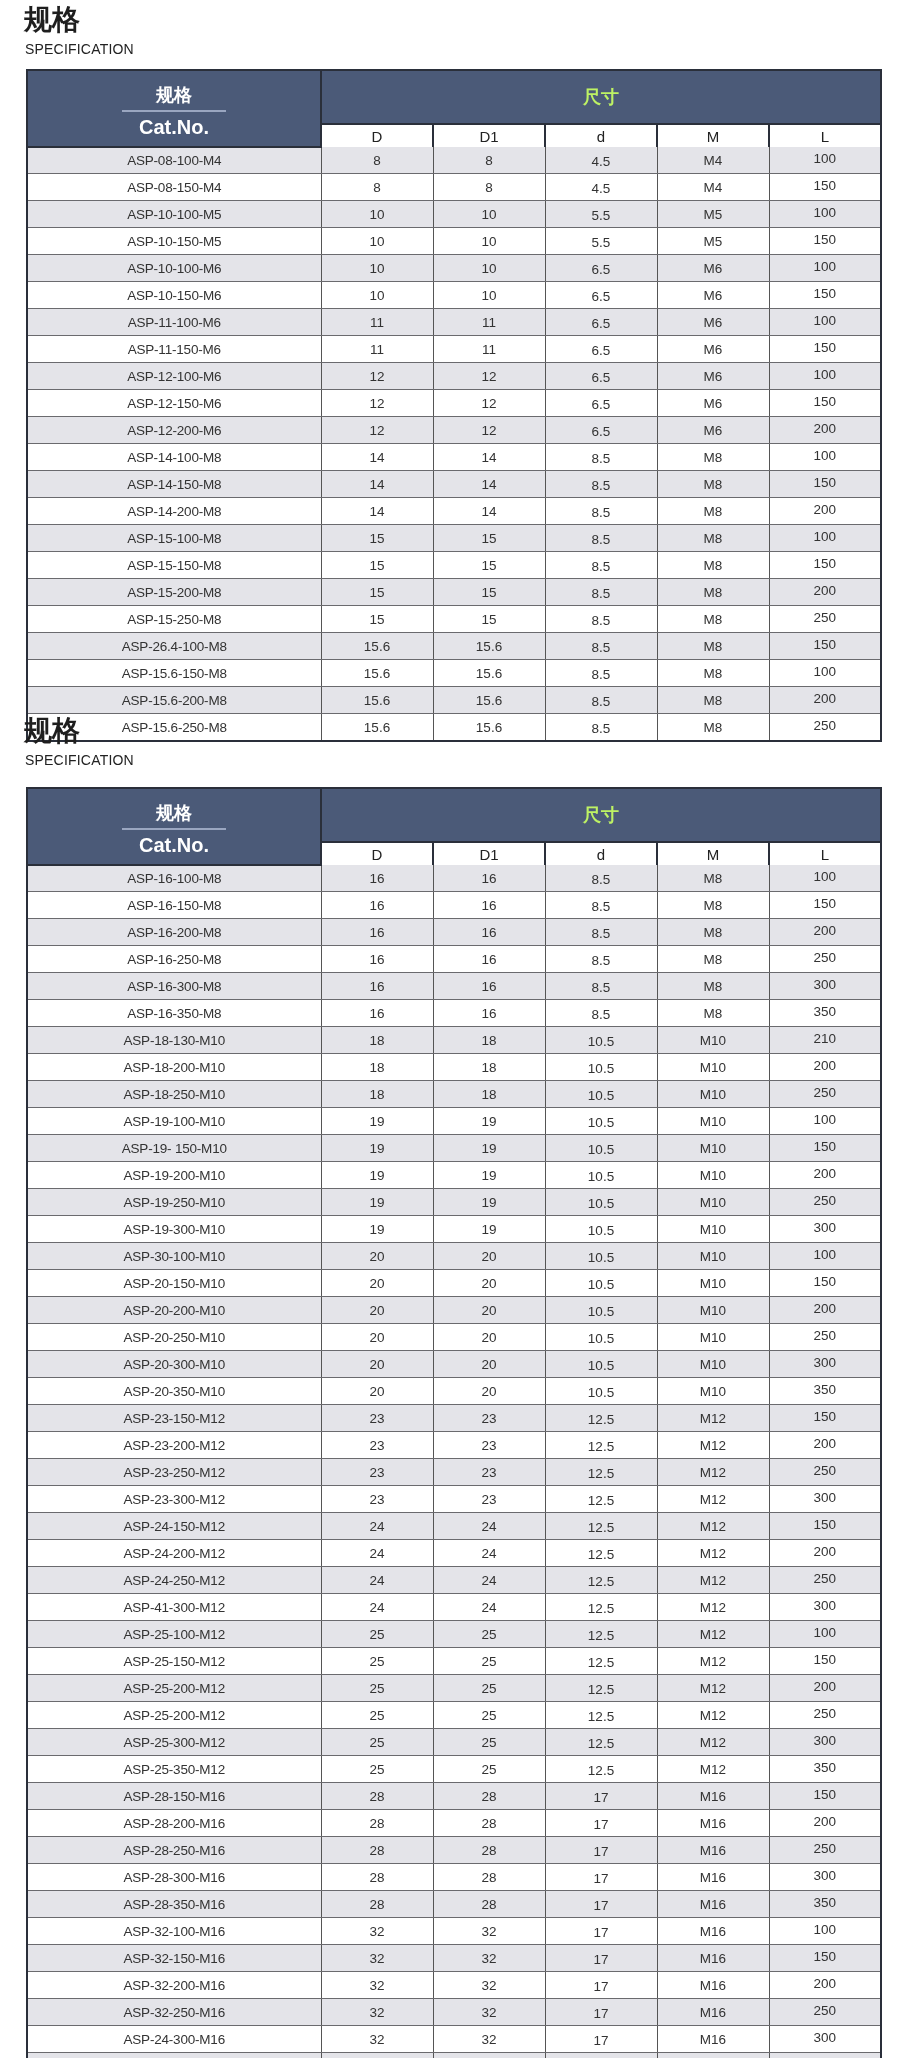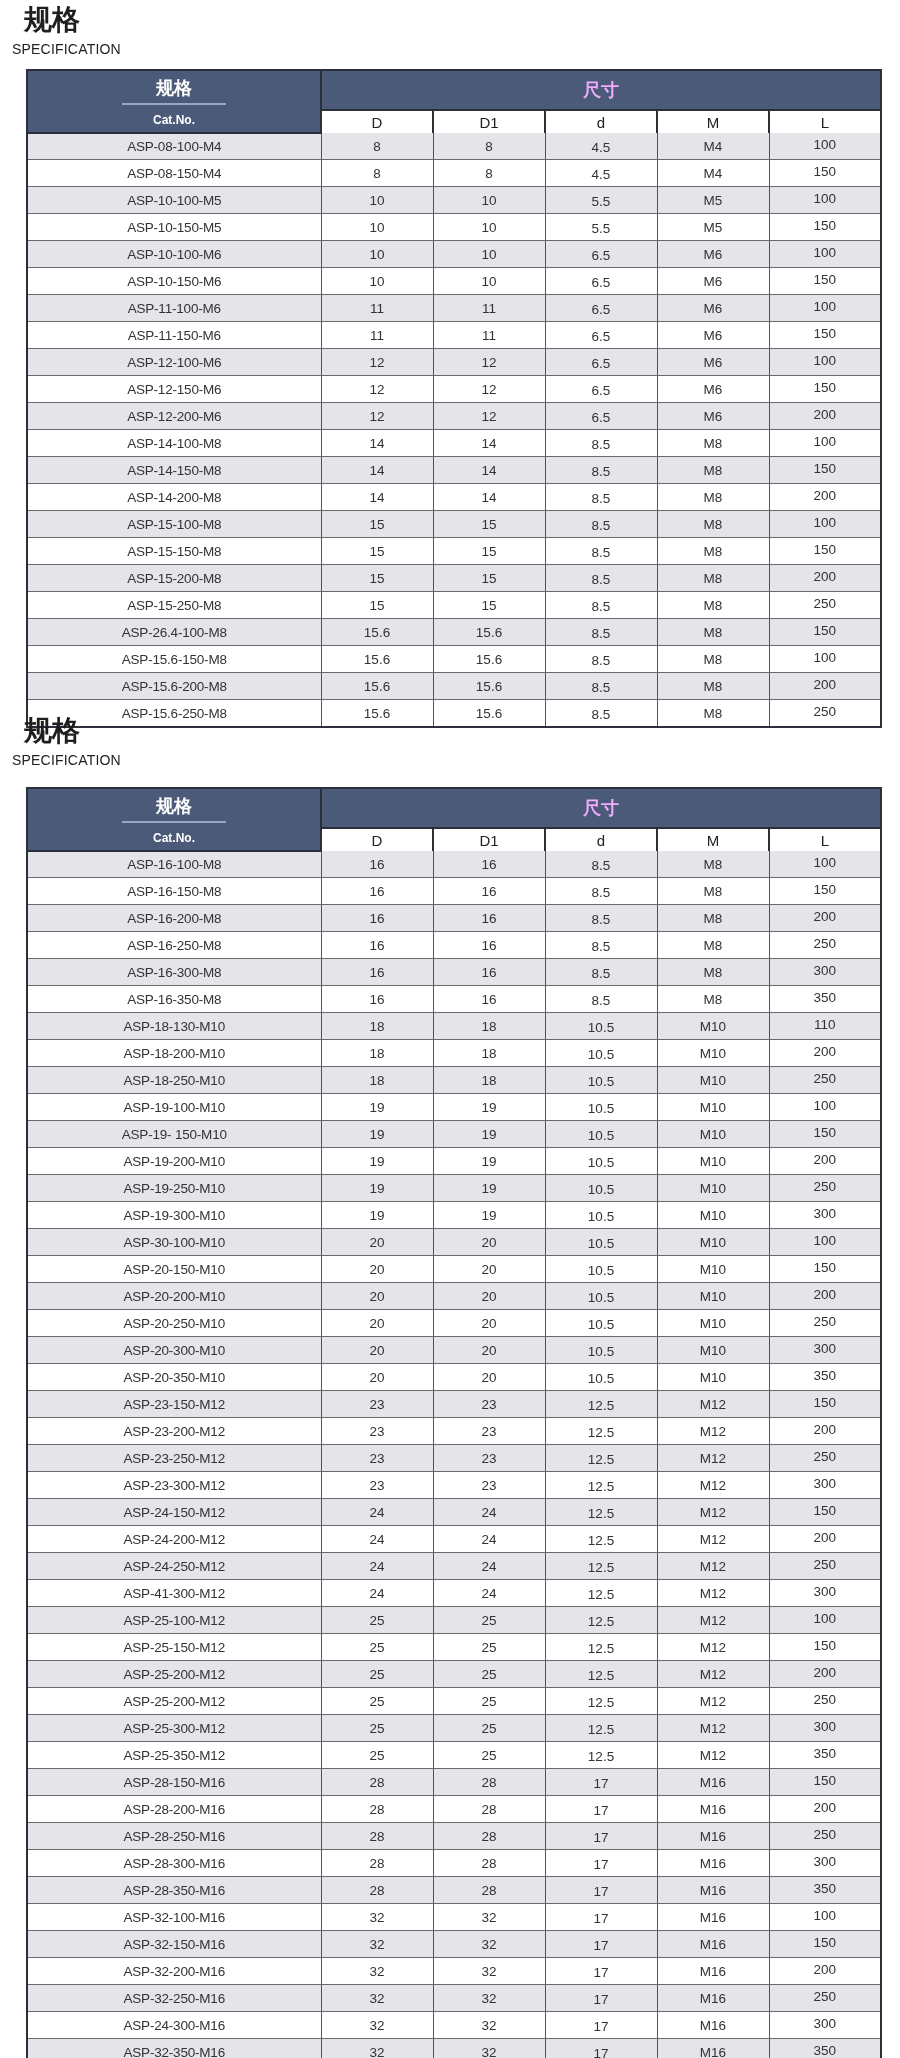--- a/index.html
+++ b/index.html
@@ -6,40 +6,40 @@
   body {
     width: 900px; height: 2058px; position: relative; overflow: hidden;
     font-family: "Liberation Sans", "DejaVu Sans", sans-serif; color: #333;
   }
   .section { position: absolute; left: 0; width: 900px; }
   .sec-title {
     position: absolute; left: 24px; font-size: 28px; font-weight: bold;
     color: #1e1e1e; line-height: 30px; font-family: "DejaVu Sans", sans-serif;
   }
   .sec-sub {
-    position: absolute; left: 12px; font-size: 14px; color: #222;
+    position: absolute; left: 25px; font-size: 14px; color: #222;
     line-height: 16px; letter-spacing: 0.2px;
   }
   table.spec {
     position: absolute; left: 26px; width: 854px;
     border-collapse: collapse; table-layout: fixed;
     border: 2px solid #2a2f3a;
   }
   table.spec col.c-cat { width: 294px; }
   table.spec col.c-dim { width: 112px; }
   .h-cat {
     background: #4b5a78; color: #ffffff; text-align: center; vertical-align: middle;
     border-right: 2px solid #2a2f3a; border-bottom: 2px solid #2a2f3a; padding: 0;
   }
   .h-cat .zh { font-size: 18px; line-height: 24px; display: block; margin-top: 4px; font-family: "DejaVu Sans", sans-serif; }
   .h-cat .rule { display: block; width: 104px; height: 2px; background: #9aa6c0; margin: 3px auto 4px; }
-  .h-cat .en { font-size: 12px; line-height: 22px; display: block; }
+  .h-cat .en { font-size: 20px; line-height: 22px; display: block; }
   .h-dim {
-    background: #4b5a78; color: #f0abfc; text-align: center; height: 36px;
-    font-size: 18px; font-family: "DejaVu Sans", sans-serif; padding: 1px;
+    background: #4b5a78; color: #bef264; text-align: center; height: 36px;
+    font-size: 18px; font-family: "DejaVu Sans", sans-serif; padding: 8px;
     border-bottom: 2px solid #2a2f3a;
   }
   .h-col {
     background: #ffffff; color: #222; text-align: center; height: 22px; padding: 0;
     font-size: 15px; border-right: 2px solid #2a2f3a; font-weight: normal;
   }
   .h-col:last-child { border-right: none; }
   tbody td {
     height: 23px; padding: 0; text-align: center; font-size: 13.5px; color: #333;
     border-right: 1px solid #555; border-bottom: 1.5px solid #6a6a6e;
@@ -342,21 +342,21 @@
           <td class="d1">8.5</td>
           <td>M8</td>
           <td class="l">350</td>
         </tr>
         <tr>
           <td class="cat">ASP-18-130-M10</td>
           <td>18</td>
           <td>18</td>
           <td class="d1">10.5</td>
           <td>M10</td>
-          <td class="l">110</td>
+          <td class="l">210</td>
         </tr>
         <tr>
           <td class="cat">ASP-18-200-M10</td>
           <td>18</td>
           <td>18</td>
           <td class="d1">10.5</td>
           <td>M10</td>
           <td class="l">200</td>
         </tr>
         <tr>

